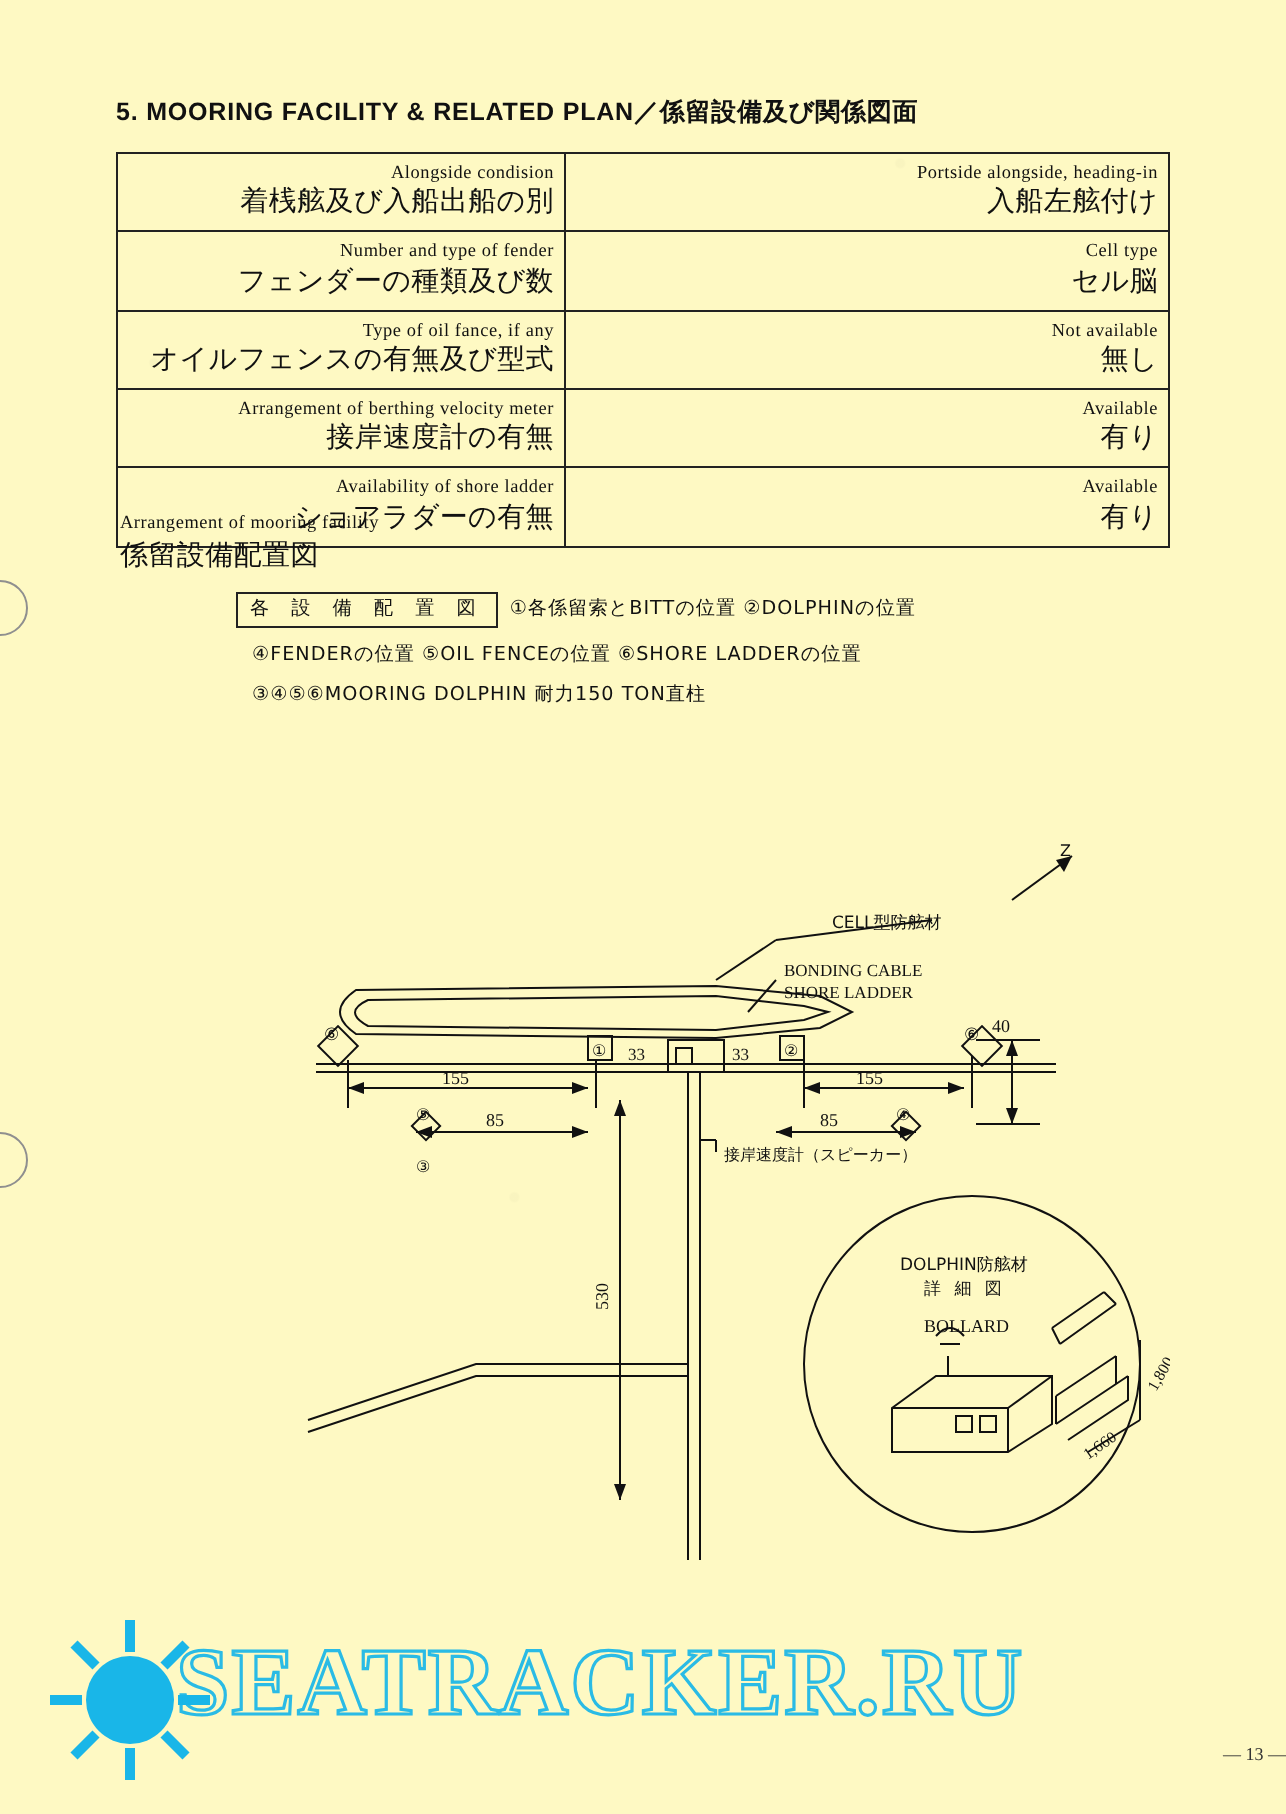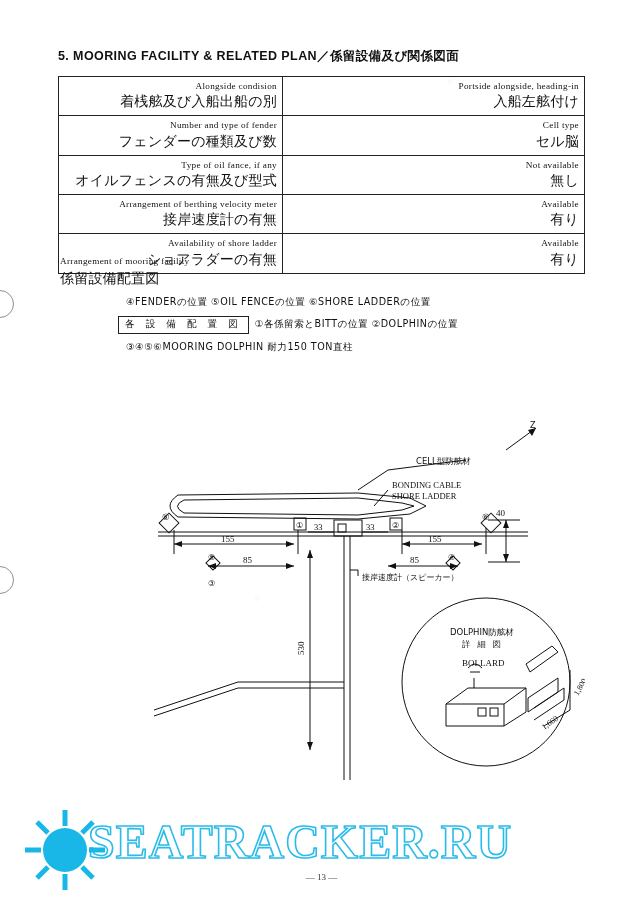--- a/index.html
+++ b/index.html
@@ -7,21 +7,21 @@
     padding: 0;
     background: #8a8a8a;
   }
   body {
     font-family: "Liberation Serif", serif;
   }
   .page {
     position: relative;
     width: 643px;
     height: 907px;
-    background: #ffffff;
+    background: #fef9c3;
     overflow: hidden;
   }
   .paper-noise {
     position: absolute;
     inset: 0;
     background:
       radial-gradient(circle at 12% 20%, rgba(0,0,0,0.025) 0 2px, transparent 3px),
       radial-gradient(circle at 70% 9%, rgba(0,0,0,0.02) 0 2px, transparent 3px),
       radial-gradient(circle at 40% 66%, rgba(0,0,0,0.02) 0 2px, transparent 3px),
       radial-gradient(circle at 88% 77%, rgba(0,0,0,0.02) 0 2px, transparent 3px);
@@ -131,21 +131,21 @@
     -webkit-text-stroke: 1.6px #19b6e8;
     text-stroke: 1.6px #19b6e8;
     opacity: 0.92;
     white-space: nowrap;
   }
   .pagenum {
     position: absolute;
     left: 0;
     right: 0;
     top: 872px;
-    text-align: center;
+    text-align: right;
     font-size: 9px;
     color: #333;
     font-family: "Liberation Serif", serif;
   }
 </style>
 </head>
 <body>
 
 <div class="page">
   <div class="paper-noise"></div>
@@ -208,25 +208,25 @@
       </tr>
     </tbody>
   </table>
 
   <div class="arr-label">
     <span class="en">Arrangement of mooring facility</span>
     <span class="jp">係留設備配置図</span>
   </div>
 
   <div class="legend">
+    <div class="row">
+      <span class="boxed">各 設 備 配 置 図</span><span>①各係留索とBITTの位置  ②DOLPHINの位置</span>
+    </div>
     <div class="row indent">
       <span>④FENDERの位置  ⑤OIL FENCEの位置  ⑥SHORE LADDERの位置</span>
-    </div>
-    <div class="row">
-      <span class="boxed">各 設 備 配 置 図</span><span>①各係留索とBITTの位置  ②DOLPHINの位置</span>
     </div>
     <div class="row indent2">
       <span>③④⑤⑥MOORING DOLPHIN   耐力150 TON直柱</span>
     </div>
   </div>
 
   <div class="drawing">
     <svg width="527" height="390" viewBox="0 0 527 390" xmlns="http://www.w3.org/2000/svg">
       <g stroke="#111" fill="none" stroke-width="1">
 

